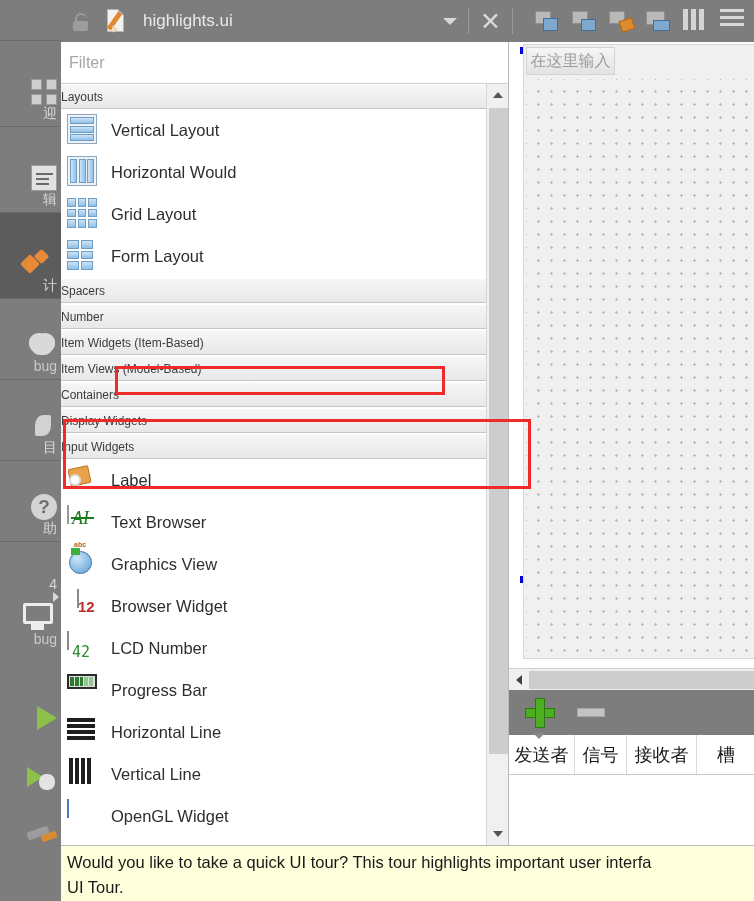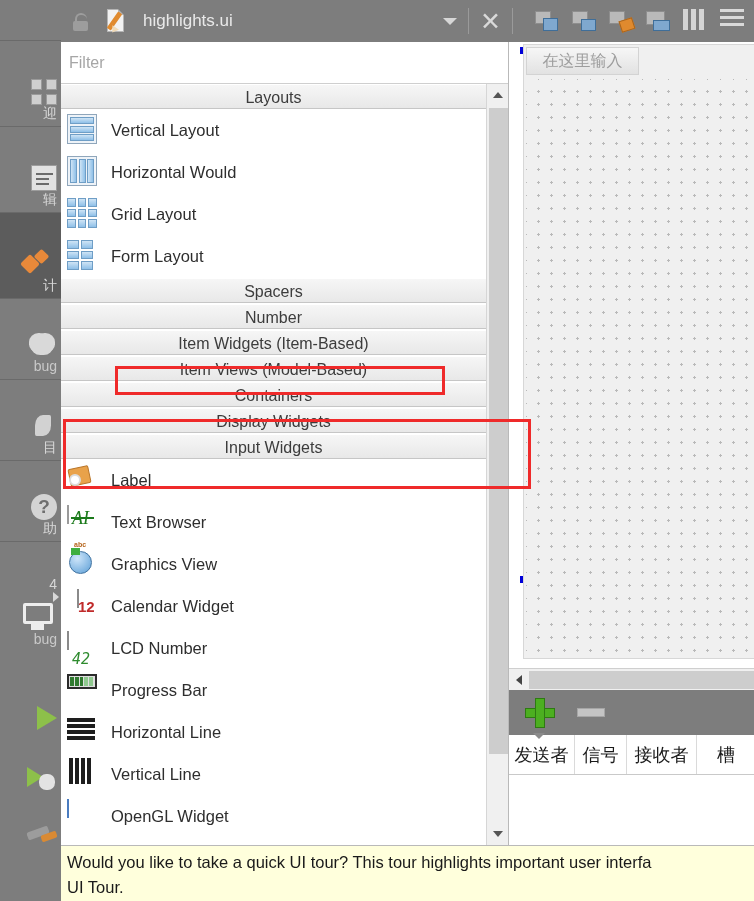--- a/index.html
+++ b/index.html
@@ -99,21 +99,21 @@
     font-size:16px; color:#9a9a9a; padding-left:8px;
     font-family:"Liberation Sans", sans-serif; background:transparent;
   }
   .filterinput::placeholder { color:#a6a6a6; }
 
   
   .widgetbox { position:absolute; left:0; top:84px; width:447px; height:761px; background:#fff; }
   .wb-list { position:absolute; left:0; top:0; width:425px; height:761px; overflow:hidden; }
 
   .cat {
-    height:25px; line-height:25px; text-align:center; font-size:16px; color:#3c3c3c;
+    height:25px; line-height:25px; font-size:12px; color:#3c3c3c;
     background: linear-gradient(#f6f6f6, #e8e8e8);
     border-top:1px solid #ffffff; border-bottom:1px solid #c6c6c6;
     margin-top:1px;
   }
   .wrow { height:42px; display:flex; align-items:center; padding-left:6px; }
   .wrow .lbl { font-size:16.5px; color:#2e2e2e; margin-left:12px; }
   .wicon { width:32px; height:32px; flex:0 0 32px; position:relative; }
 
   
   .i-vlayout { width:30px;height:30px; padding:2px; display:flex; flex-direction:column; justify-content:space-between; border:1px solid #8fa6bb; background:#eef3f8;}
@@ -131,42 +131,42 @@
   .i-tbrowser span { position:absolute; left:4px; top:3px; font-size:18px; color:#1b7a1b; font-family:"Liberation Serif", serif; line-height:1;font-style:italic;}
   .i-tbrowser i { position:absolute; left:3px; bottom:4px; width:23px; height:2px; background:#1b7a1b;}
   .i-gview { width:30px;height:28px; position:relative; }
   .i-gview .globe { position:absolute; left:2px; top:3px; width:23px; height:23px; border-radius:50%; background:radial-gradient(circle at 35% 30%, #cfe6fa, #5b9ed6); border:1px solid #3f72a0;}
   .i-gview .flag { position:absolute; left:4px; top:0px; width:9px; height:7px; background:#3fae3f; }
   .i-gview .txt { position:absolute; left:7px; bottom:0px; font-size:7px; color:#b5651d; font-weight:bold;}
   .i-cal { width:28px;height:29px; border:1px solid #8a8a8a; background:#fff; position:relative; overflow:hidden;margin-left:10px;}
   .i-cal .top { position:absolute; left:0; top:0; width:100%; height:7px; background:#4a7cc0;}
   .i-cal .num { position:absolute; left:0; top:7px; width:100%; text-align:center; font-size:15px; color:#c02b2b; font-weight:bold; line-height:20px;}
   .i-lcd { width:28px;height:28px; border:1px solid #8a8a8a; background:#dfdfdf; position:relative;}
-  .i-lcd span { position:absolute; left:4px; top:20px; font-size:15px; color:#2e8b2e; font-family:"DejaVu Sans Mono", monospace; line-height:1;font-style:italic;}
+  .i-lcd span { position:absolute; left:4px; top:13px; font-size:15px; color:#2e8b2e; font-family:"DejaVu Sans Mono", monospace; line-height:1;}
   .i-pbar { width:30px;height:15px; border:2px solid #2b2b2b; background:#dedede; display:flex; align-items:center; padding:1px;}
   .i-pbar i { width:4px; height:9px; background:#2f7a2f; margin-right:1px; display:block;}
   .i-hline { width:28px;height:26px; display:flex; flex-direction:column; justify-content:space-evenly;}
   .i-hline i { height:4px; background:#1e1e1e; display:block;}
   .i-vline { width:26px;height:26px; display:flex; justify-content:space-evenly;}
   .i-vline i { width:4px; background:#1e1e1e; display:block;}
   .i-opengl { width:30px;height:22px; border:1px solid #4a7cc0; background:repeating-linear-gradient(60deg,#fff 0 3px,#cfcfcf 3px 6px);}
 
   
   .wb-scroll { position:absolute; left:425px; top:0; width:22px; height:761px; background:#f0f0f0; border-left:1px solid #d6d6d6;}
   .sb-btn { width:22px; height:22px; display:flex; align-items:center; justify-content:center; background:#f0f0f0;}
   .sb-up::after { content:""; width:0;height:0;border-left:5px solid transparent;border-right:5px solid transparent;border-bottom:6px solid #555;}
   .sb-dn::after { content:""; width:0;height:0;border-left:5px solid transparent;border-right:5px solid transparent;border-top:6px solid #555;}
   .sb-thumb { position:absolute; left:2px; top:24px; width:19px; height:646px; background:#cdcdcd;}
 
   
   .formpane { position:absolute; left:447px; top:42px; width:246px; height:803px; background:#fff; border-left:1px solid #b9b9b9;}
   .formcanvas { position:absolute; left:0; top:0; width:246px; height:626px; background:#fff; overflow:hidden;}
   .mainform { position:absolute; left:14px; top:2px; width:250px; height:615px; background:#f0f0f0; border:1px solid #d7d7d7;}
   .menubar-ph {
-    position:absolute; left:2px; top:2px; width:113px; height:28px;
+    position:absolute; left:2px; top:2px; width:89px; height:28px;
     background:linear-gradient(#f6f6f6,#e2e2e2); border:1px solid #d3d3d3;
     display:flex; align-items:center; justify-content:center;
     color:#9d9d9d; font-size:16px;
   }
   .centralgrid {
     position:absolute; left:2px; top:34px; right:2px; bottom:2px;
     background-image: radial-gradient(#b9b9b9 1px, transparent 1.2px);
     background-size: 13px 13px; background-position: 6px 6px;
     background-color:#f0f0f0;
   }
@@ -423,21 +423,21 @@
           <span class="wicon">
             <span class="i-gview"><span class="globe"></span><span class="flag"></span><span class="txt">abc</span></span>
           </span>
           <span class="lbl">Graphics View</span>
         </div>
 
         <div class="wrow">
           <span class="wicon">
             <span class="i-cal"><span class="top"></span><span class="num">12</span></span>
           </span>
-          <span class="lbl">Calendar Widget</span>
+          <span class="lbl">Browser Widget</span>
         </div>
 
         <div class="wrow">
           <span class="wicon">
             <span class="i-lcd"><span>42</span></span>
           </span>
           <span class="lbl">LCD Number</span>
         </div>
 
         <div class="wrow">

